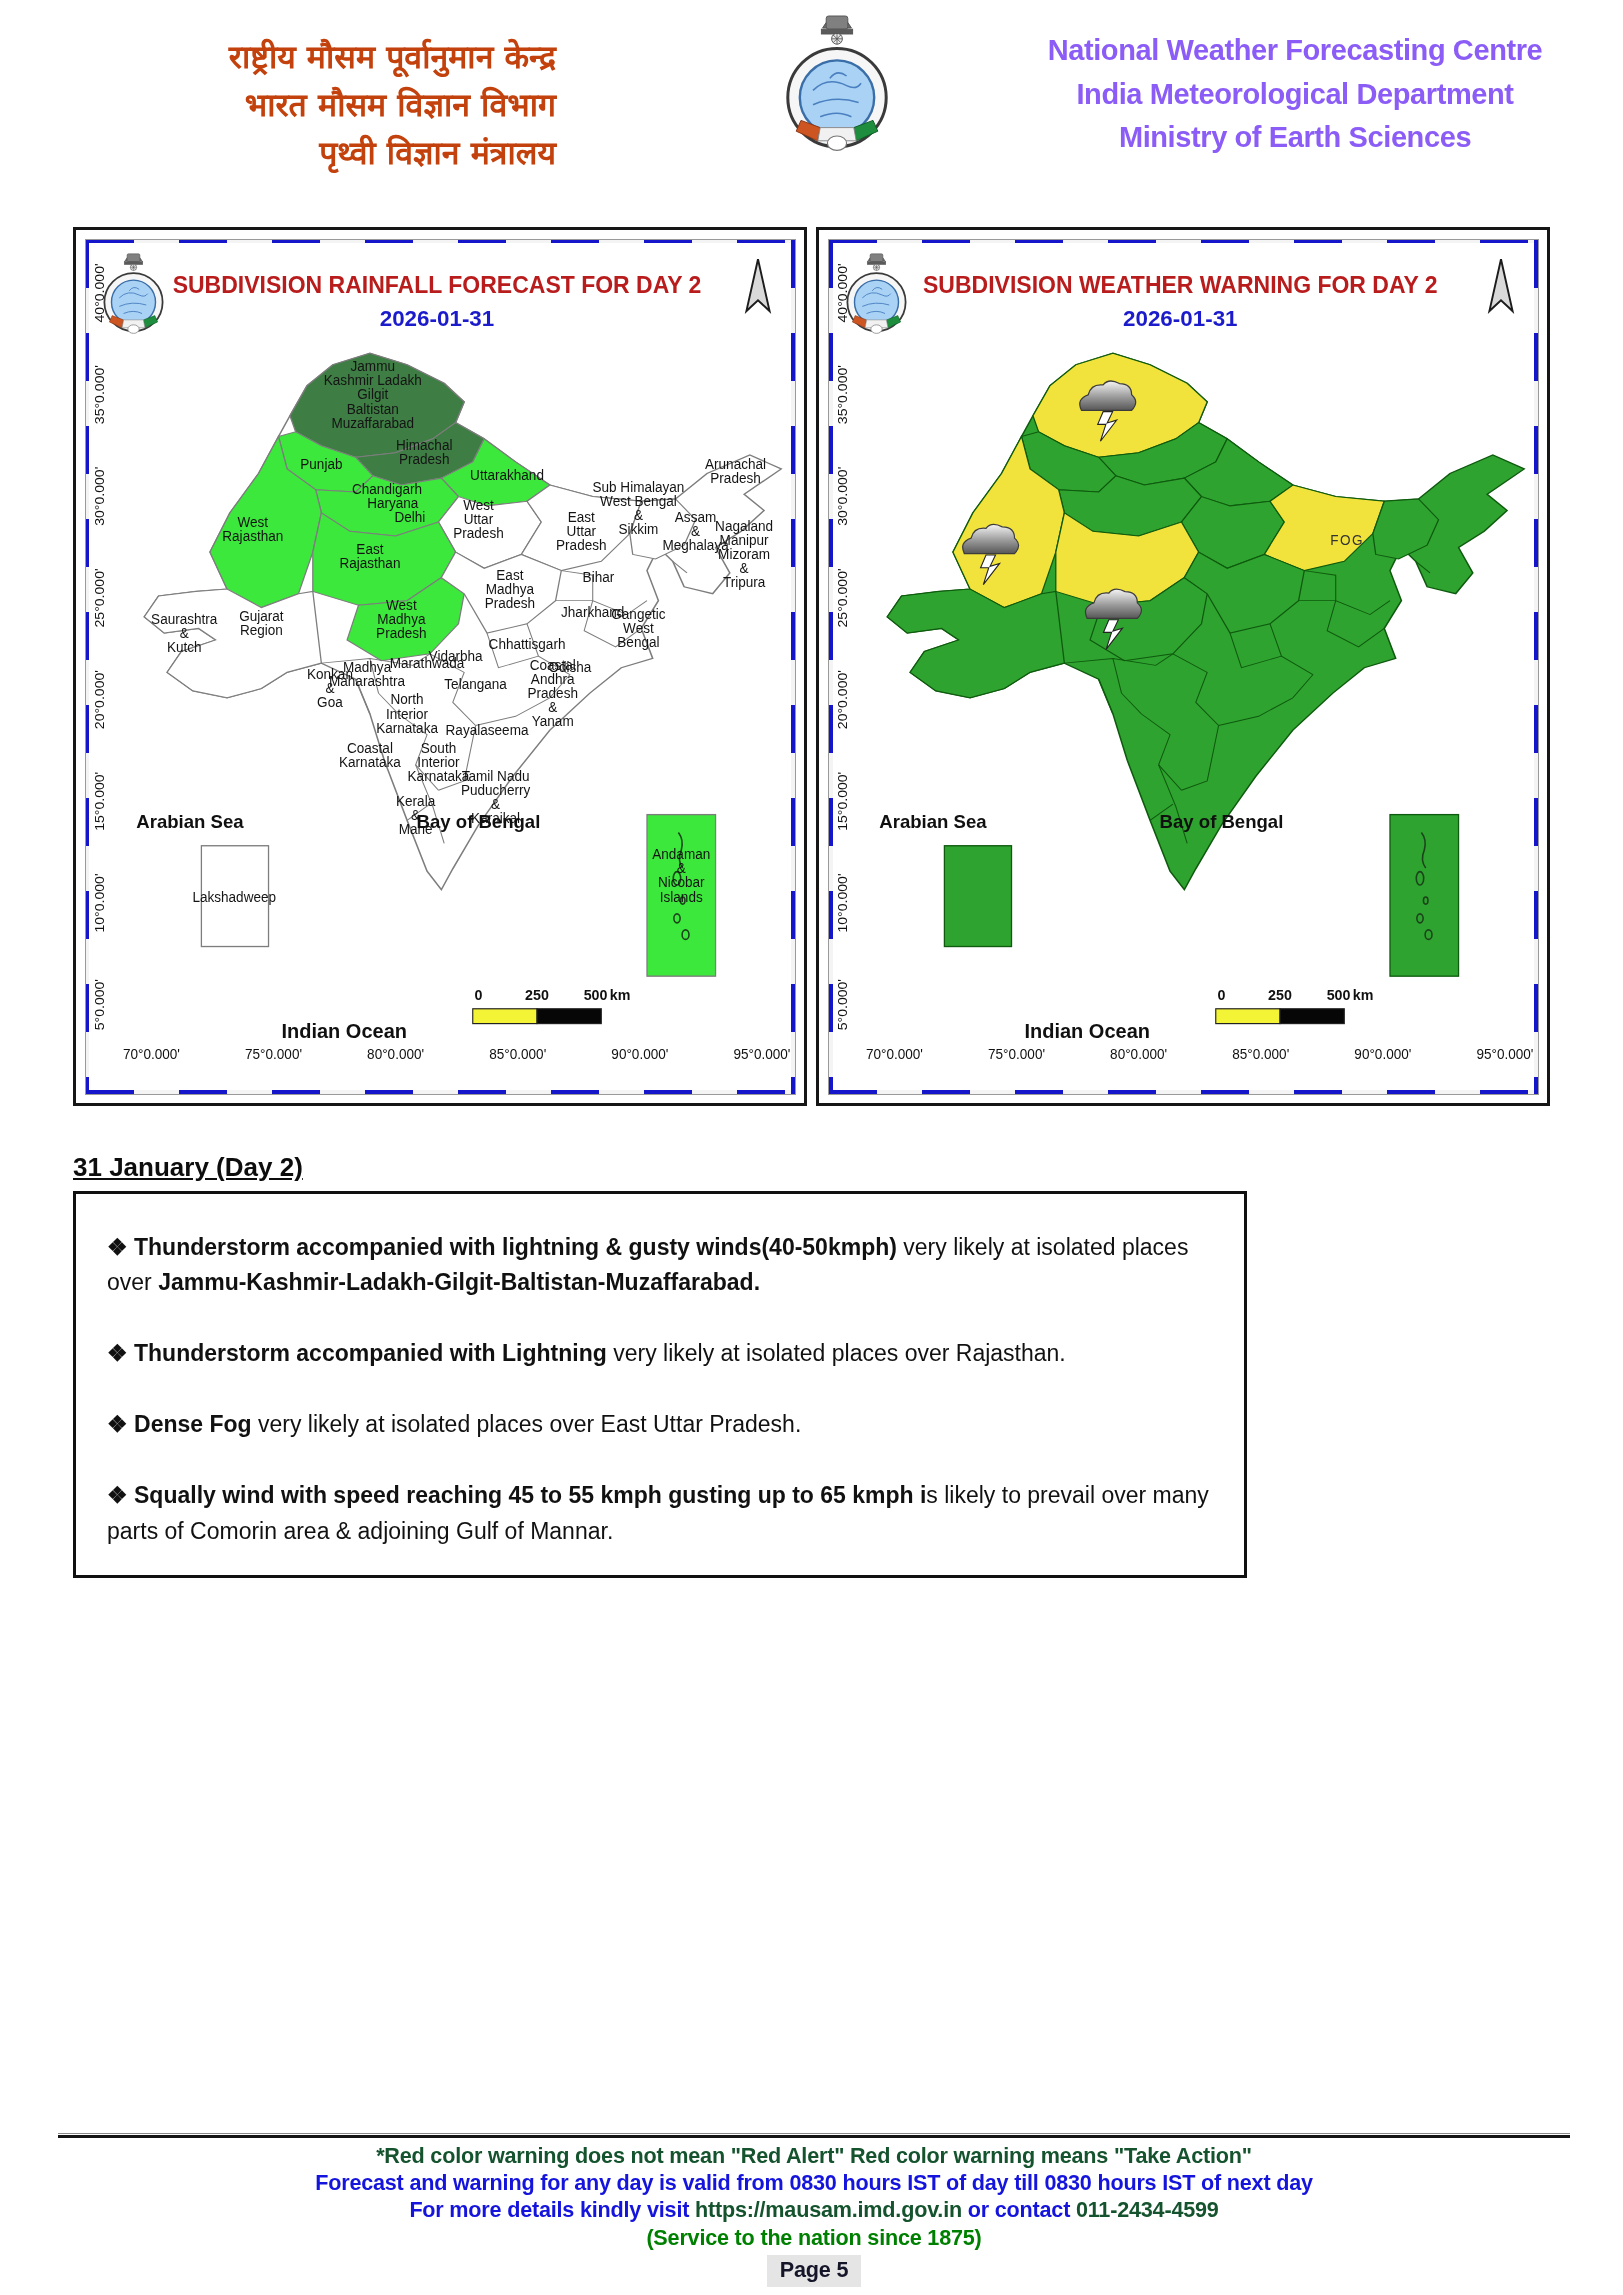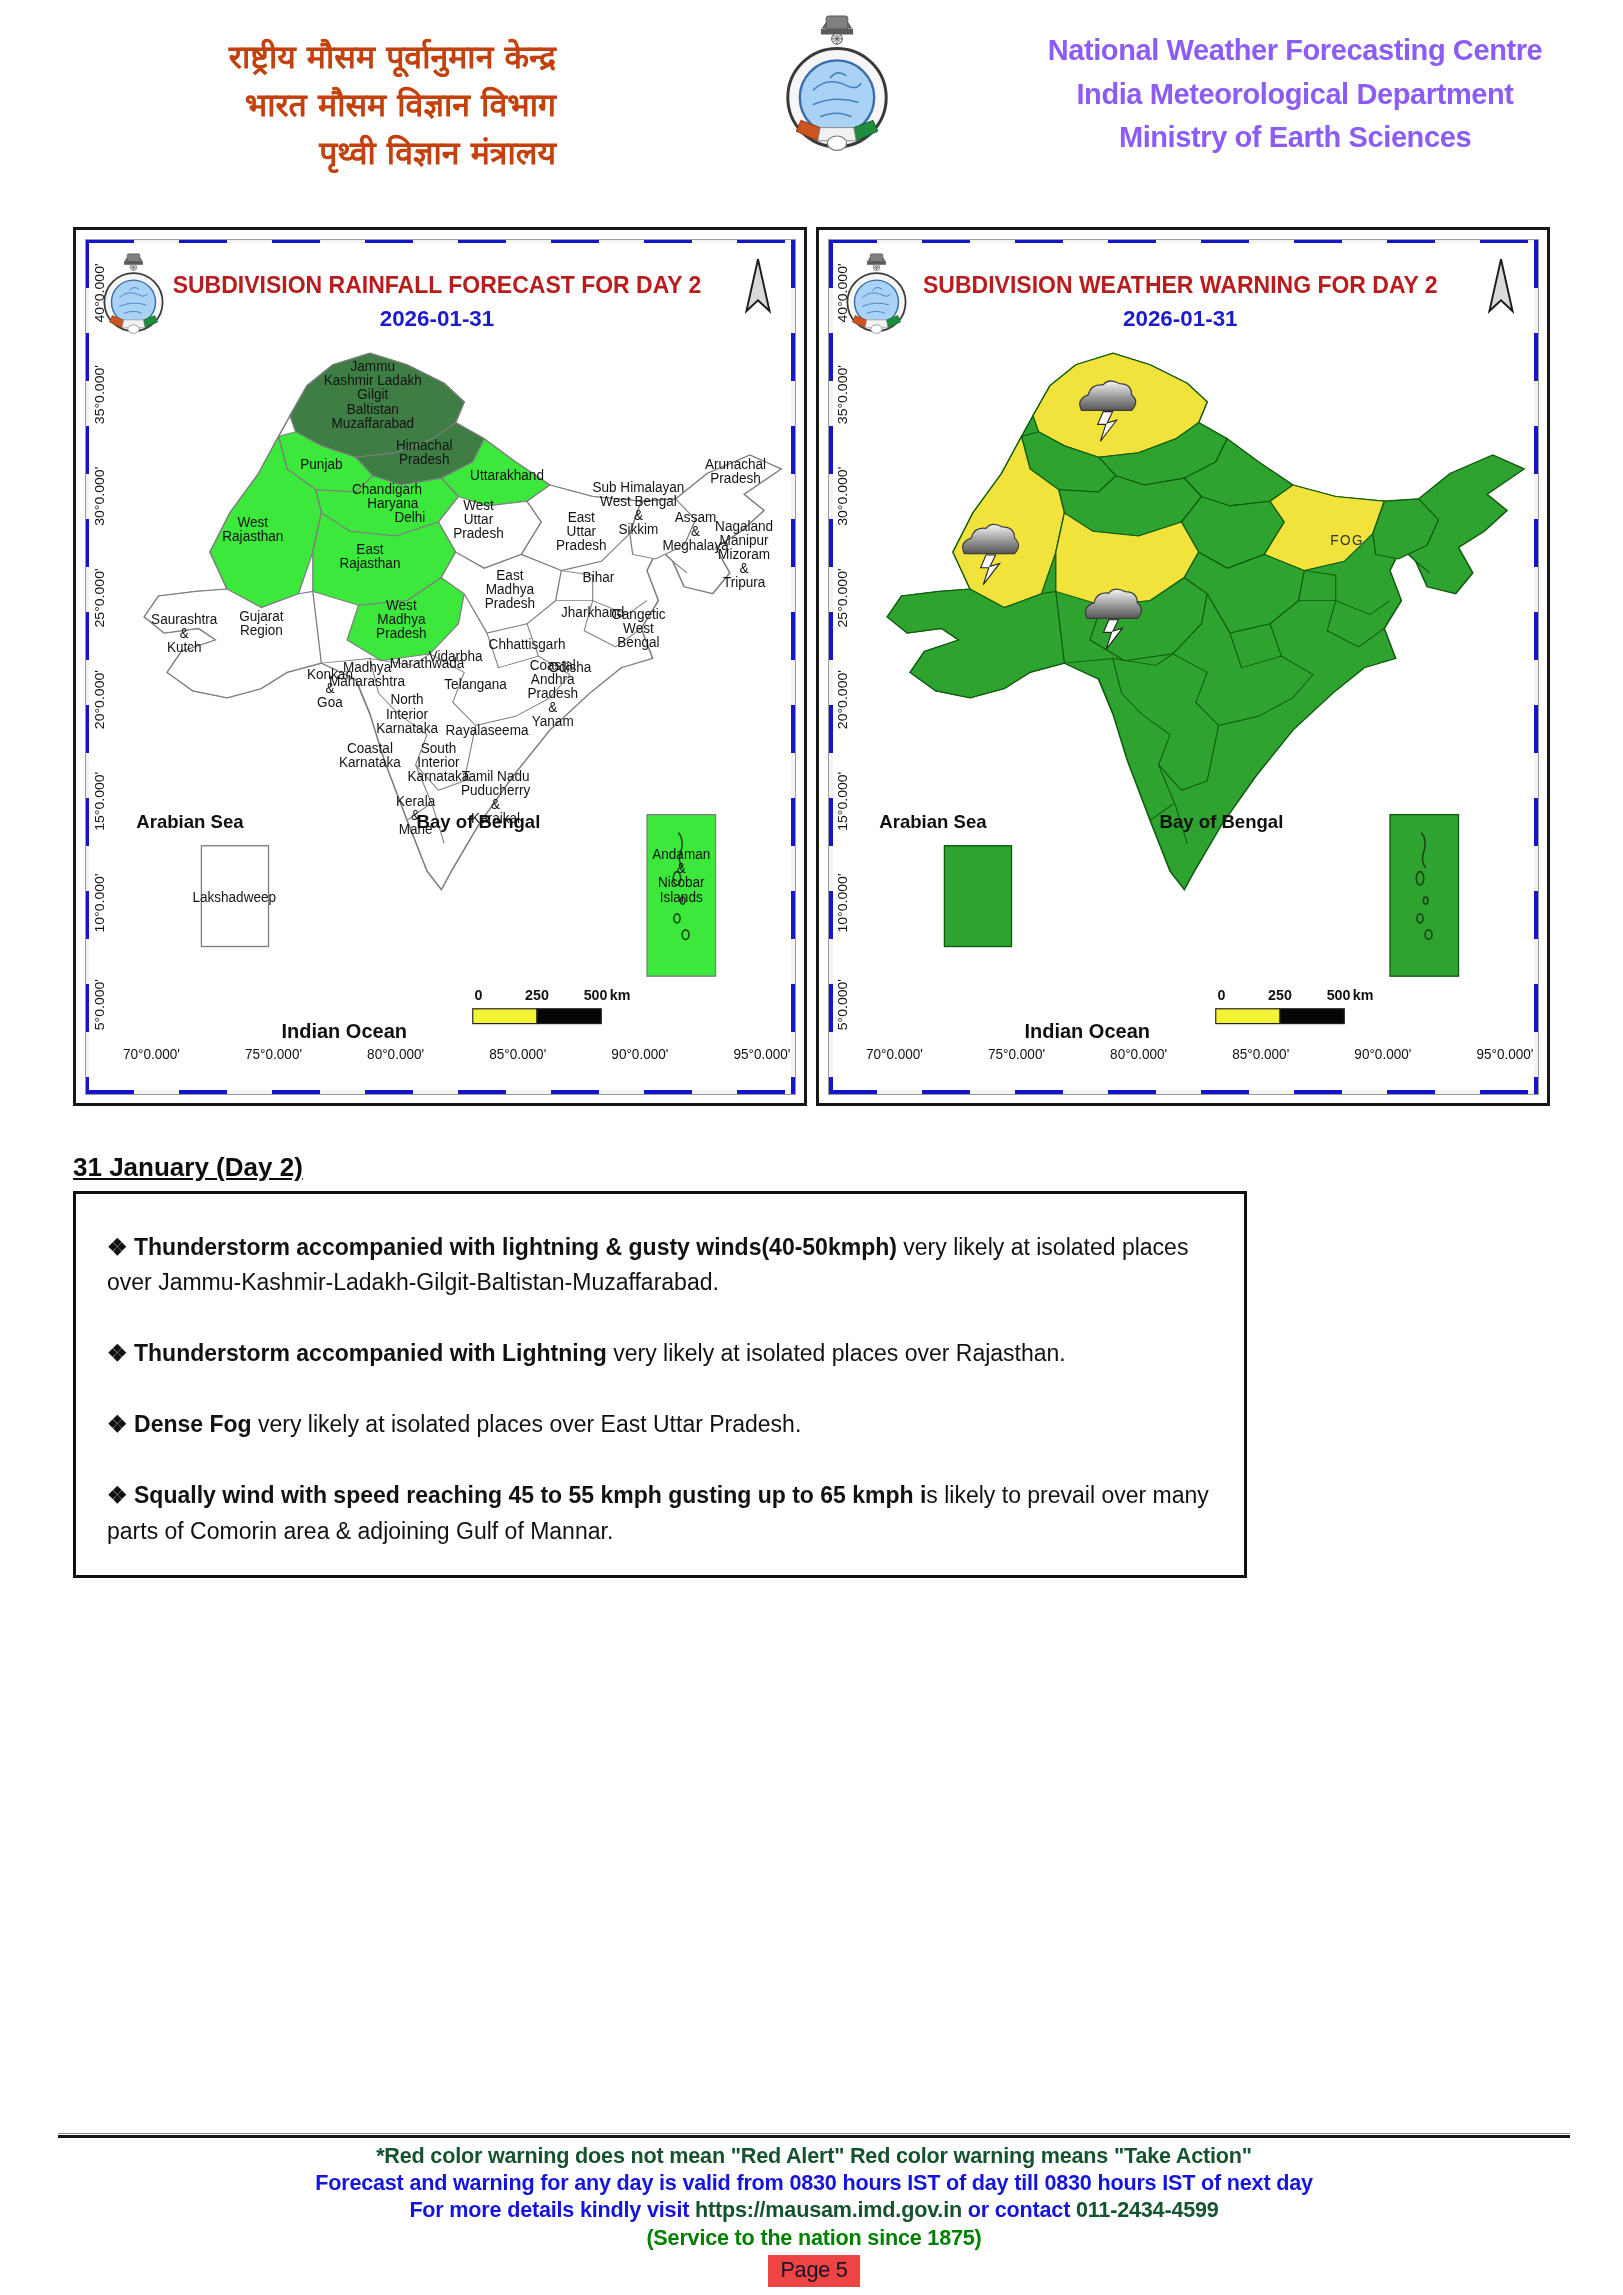--- a/index.html
+++ b/index.html
@@ -30,30 +30,30 @@
             font-size:22.4px;font-weight:bold;color:#1b1bcc;}
   .north{position:absolute;right:20px;top:17px;width:34px;height:65px;z-index:4;}
 
   
   .section{position:absolute;left:73px;top:1152px;width:1174px;box-sizing:border-box;}
   .section h2{margin:0 0 7.7px 0;font-size:26px;font-weight:bold;text-decoration:underline;color:#0d0d0d;}
   .wbox{border:3.1px solid #101010;background:#fff;padding:36px 31px 26px 31px;box-sizing:border-box;}
   .bullet{margin:0 0 36px 0;font-size:23px;line-height:1.53;color:#111;}
   .bullet:last-child{margin-bottom:0;}
   .bullet .b{font-weight:bold;}
-  .nowrap{white-space:nowrap;}
+  .nowrap{white-space:nowrap;font-weight:bold;}
 
   
   .sep{position:absolute;left:58px;right:54px;top:2132px;height:6.2px;
        background:linear-gradient(#fff 0 0.8px,#8a8a8a 0.8px 2.3px,#fff 2.3px 3.1px,#141414 3.1px 6.2px);}
   .footer{position:absolute;left:58px;right:54px;top:2142px;text-align:center;font-weight:bold;
           font-size:21.6px;line-height:1.26;letter-spacing:-0.2px;}
   .f-red{color:#14532d;} .f-blue{color:#1414dd;} .f-green{color:#008000;}
-  .badge{display:inline-block;margin-top:3.9px;background:#ef4444;color:#15152a;
-         padding:1.5px 12.4px 3.1px 12.4px;font-size:21.6px;font-weight:normal;}
+  .badge{display:inline-block;margin-top:3.9px;background:#e5e5e5;color:#15152a;
+         padding:1.5px 12.4px 3.1px 12.4px;font-size:21.6px;font-weight:bold;}
 </style>
 </head>
 <body>
 
 <header>
   <div class="hindi">
     <div>राष्ट्रीय मौसम पूर्वानुमान केन्द्र</div>
     <div>भारत मौसम विज्ञान विभाग</div>
     <div>पृथ्वी विज्ञान मंत्रालय</div>
   </div>

